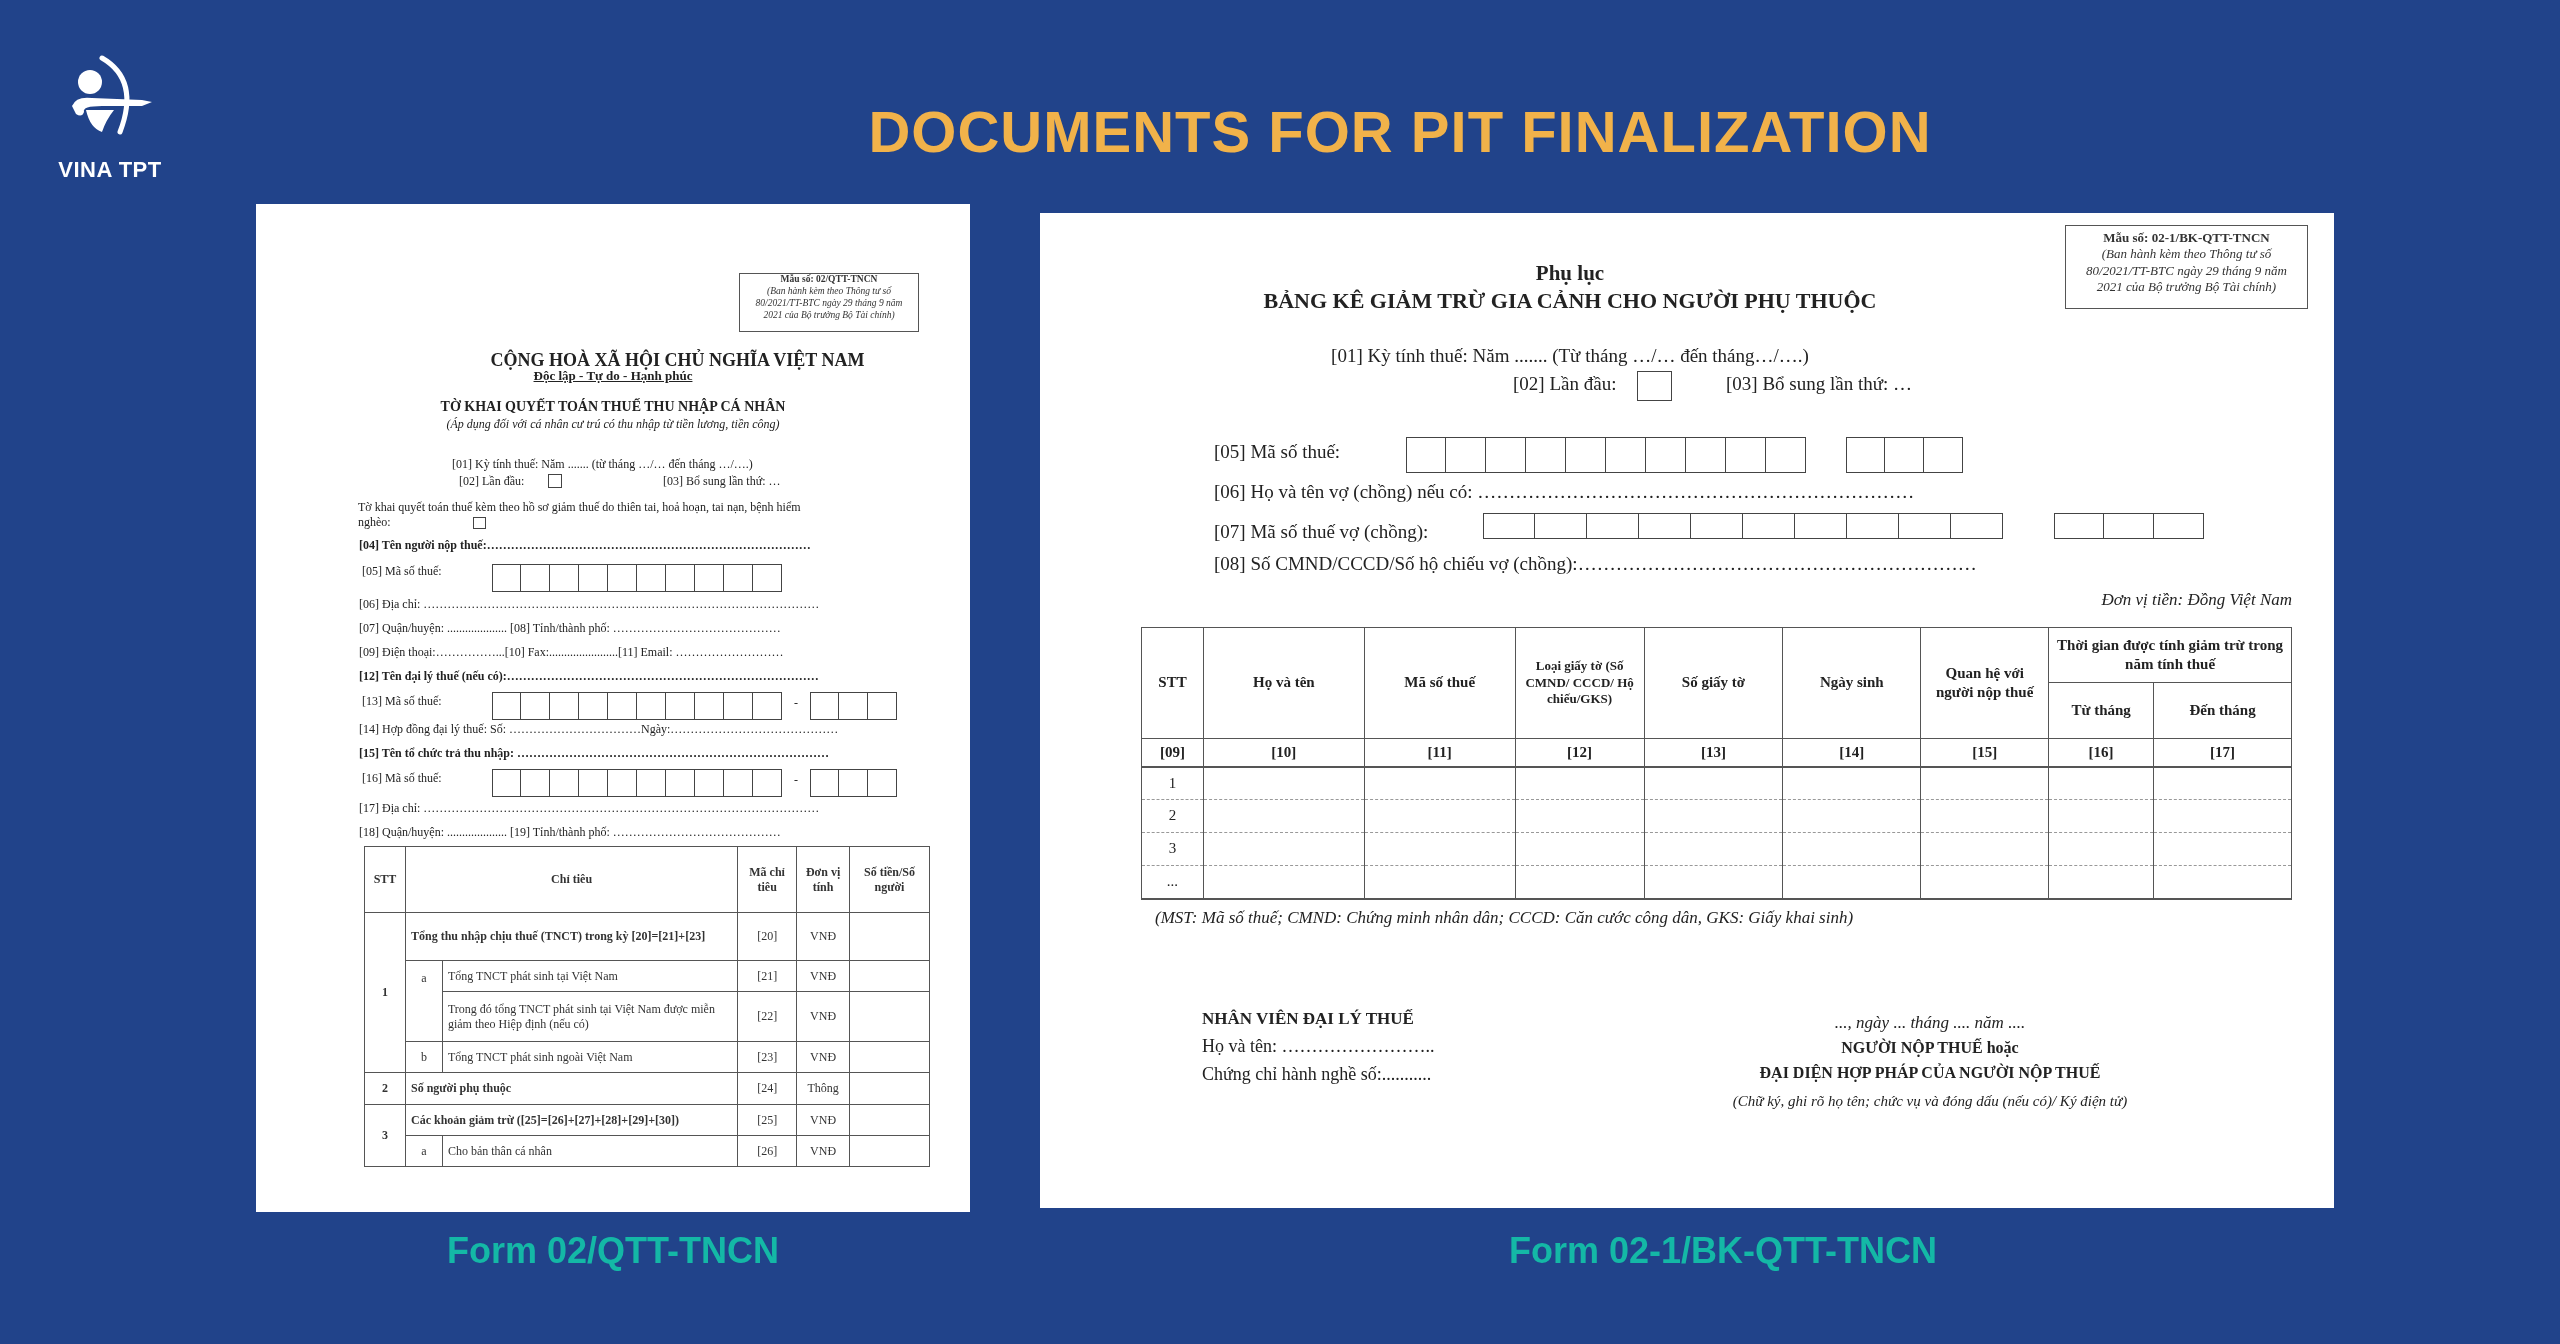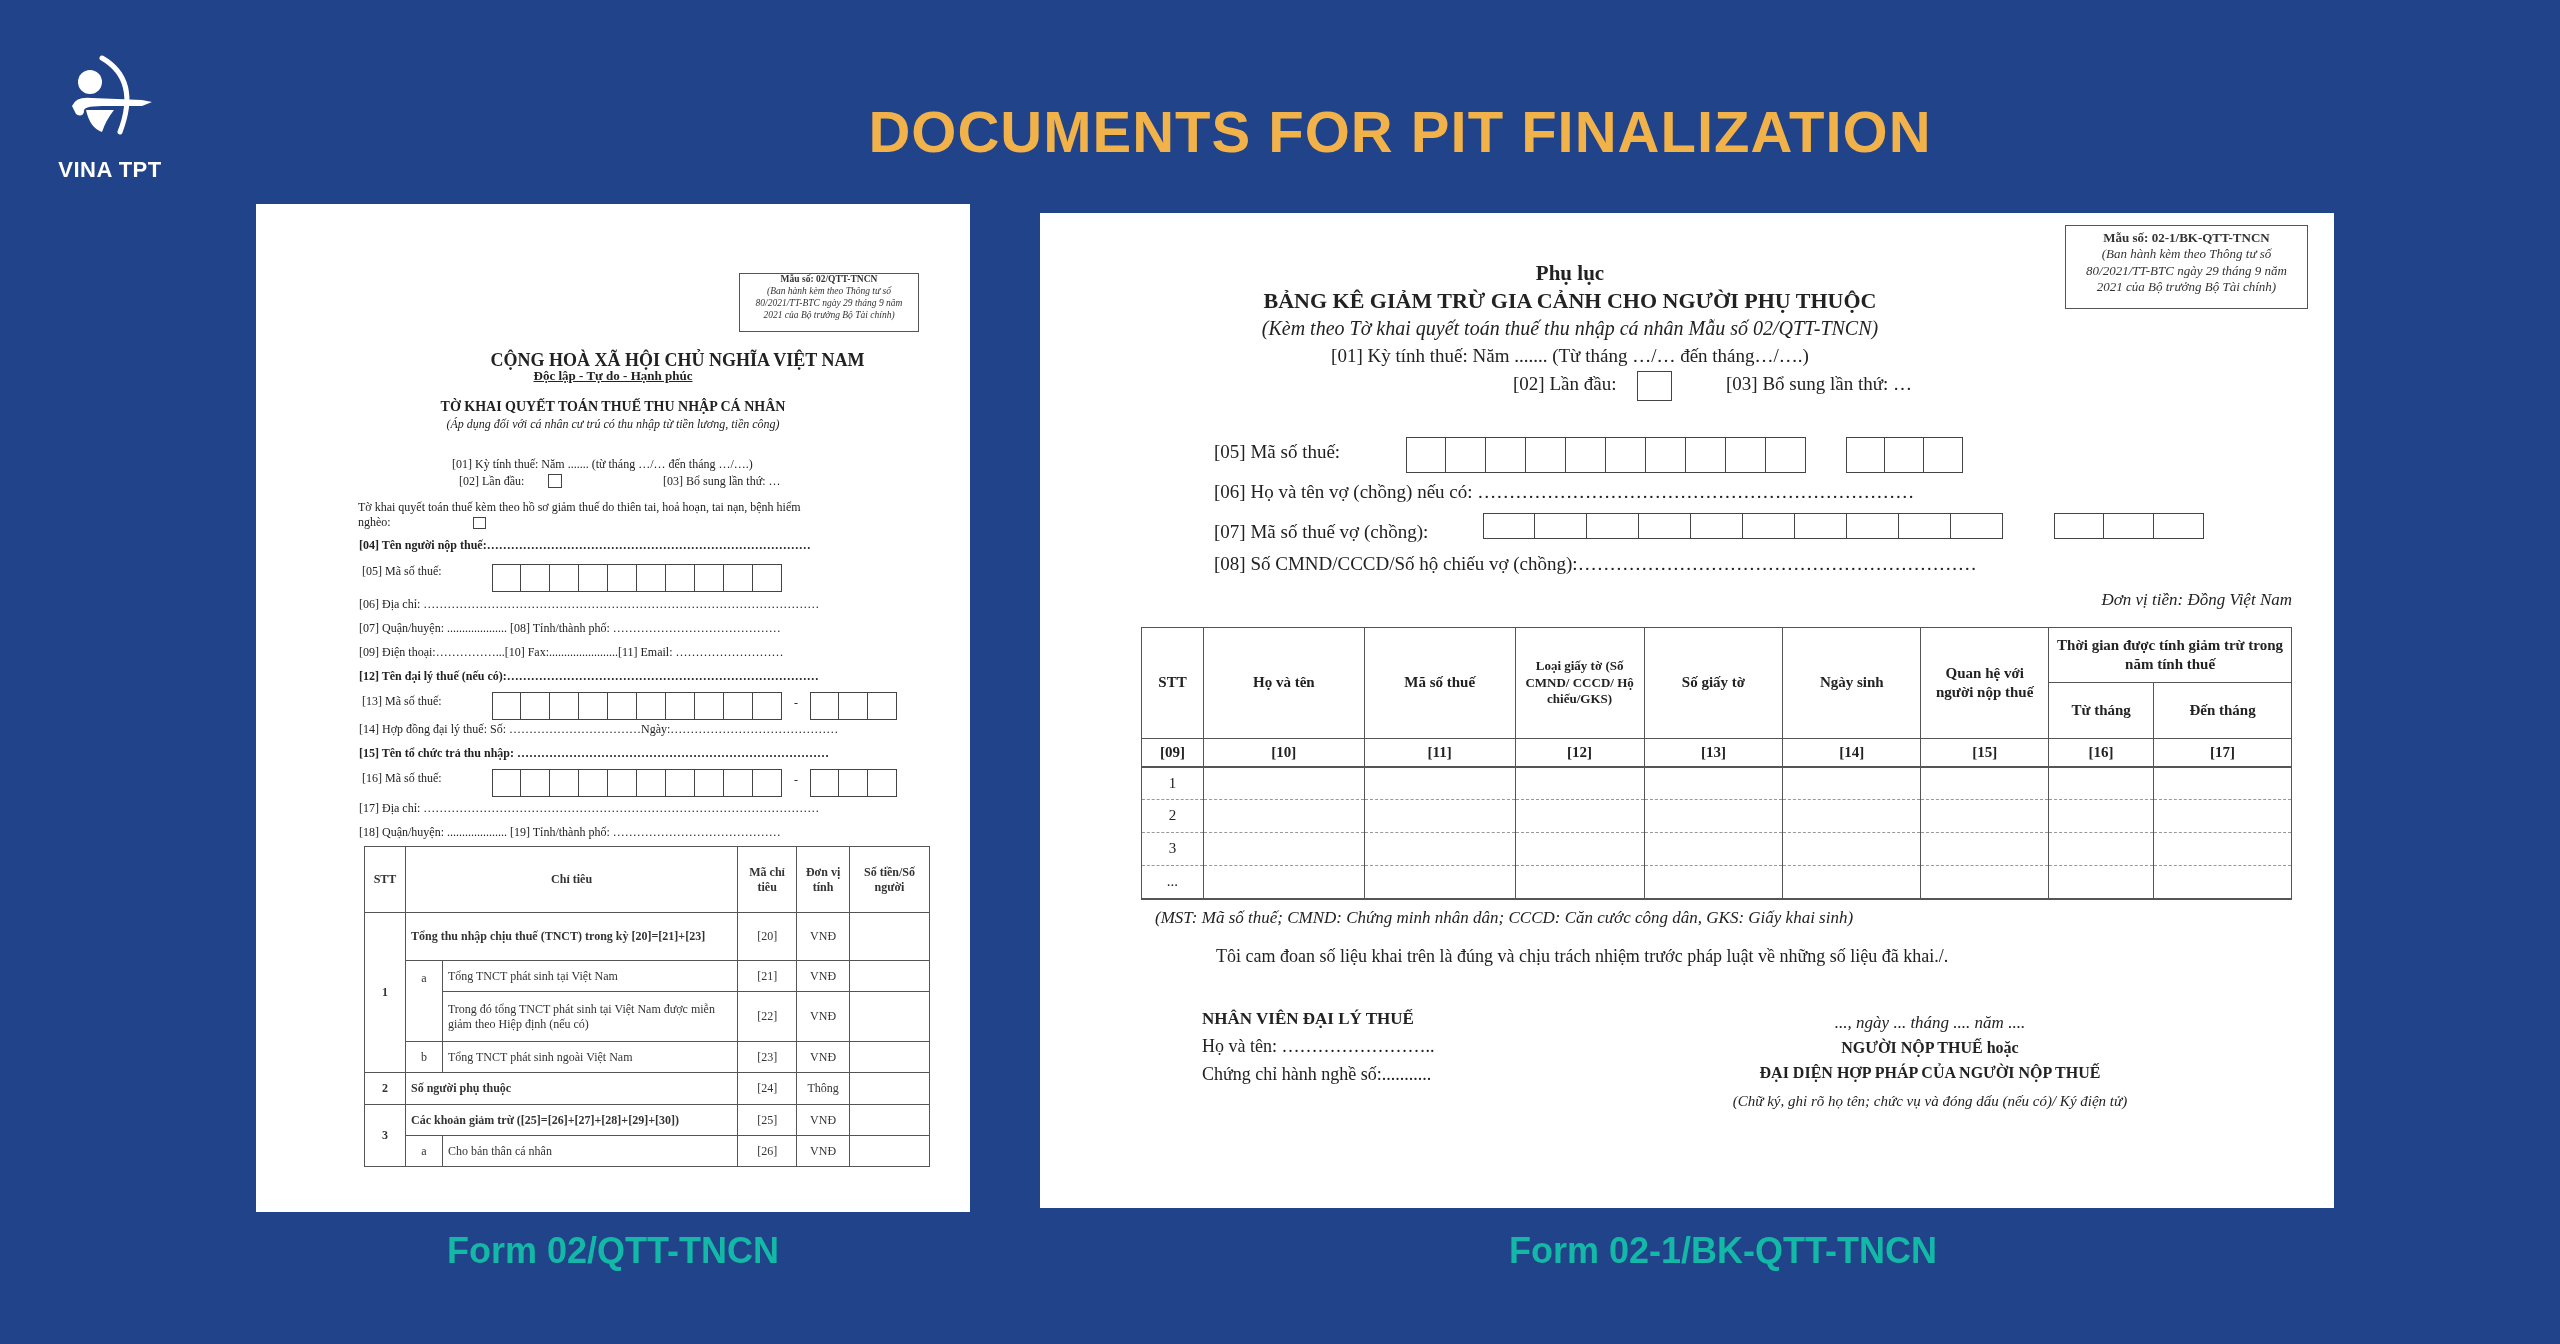--- a/index.html
+++ b/index.html
@@ -195,21 +195,20 @@
 
 <div class="doc doc-right">
   <div class="formbox" style="left:1025px;top:12px;width:243px;height:84px;font-size:13px;padding-top:4px;">
     <div class="b">Mẫu số: 02-1/BK-QTT-TNCN</div>
     <div class="i">(Ban hành kèm theo Thông tư số</div>
     <div class="i">80/2021/TT-BTC ngày 29 tháng 9 năm</div>
     <div class="i">2021 của Bộ trưởng Bộ Tài chính)</div>
   </div>
   <div class="abs b c" style="left:0;width:1060px;top:48px;font-size:21px;">Phụ lục</div>
   <div class="abs b c" style="left:0;width:1060px;top:75px;font-size:22px;">BẢNG KÊ GIẢM TRỪ GIA CẢNH CHO NGƯỜI PHỤ THUỘC</div>
-  <div class="abs i c" style="left:0;width:1060px;top:104px;font-size:20px;">(Kèm theo Tờ khai quyết toán thuế thu nhập cá nhân Mẫu số 02/QTT-TNCN)</div>
   <div class="abs c" style="left:0;width:1060px;top:132px;font-size:19px;">[01] Kỳ tính thuế: Năm ....... (Từ tháng …/… đến tháng…/….)</div>
   <div class="abs" style="left:473px;top:160px;font-size:19px;">[02] Lần đầu:</div>
   <div class="chk" style="left:597px;top:158px;width:35px;height:30px;"></div>
   <div class="abs" style="left:686px;top:160px;font-size:19px;">[03] Bổ sung lần thứ: …</div>
 
   <div class="abs" style="left:174px;top:228px;font-size:19px;">[05] Mã số thuế:</div>
   <div class="boxes" style="left:366px;top:224px;">
     <span style="width:40px;height:36px;"></span>
       <span style="width:40px;height:36px;"></span>
       <span style="width:40px;height:36px;"></span>
@@ -329,21 +328,20 @@
           <td></td>
           <td></td>
           <td></td>
           <td></td>
           <td></td>
         </tr>
     </tbody>
   </table>
 
   <div class="abs i" style="left:115px;top:695px;font-size:17px;">(MST: Mã số thuế; CMND: Chứng minh nhân dân; CCCD: Căn cước công dân, GKS: Giấy khai sinh)</div>
-  <div class="abs" style="left:176px;top:733px;font-size:18px;">Tôi cam đoan số liệu khai trên là đúng và chịu trách nhiệm trước pháp luật về những số liệu đã khai./.</div>
   <div class="abs b" style="left:162px;top:796px;font-size:17px;">NHÂN VIÊN ĐẠI LÝ THUẾ</div>
   <div class="abs" style="left:162px;top:823px;font-size:18px;">Họ và tên: ……………………..</div>
   <div class="abs" style="left:162px;top:851px;font-size:18px;">Chứng chỉ hành nghề số:...........</div>
   <div class="abs i c" style="left:640px;width:500px;top:800px;font-size:17px;">..., ngày ... tháng .... năm ....</div>
   <div class="abs b c" style="left:640px;width:500px;top:826px;font-size:16px;">NGƯỜI NỘP THUẾ hoặc</div>
   <div class="abs b c" style="left:640px;width:500px;top:851px;font-size:16px;">ĐẠI DIỆN HỢP PHÁP CỦA NGƯỜI NỘP THUẾ</div>
   <div class="abs i c" style="left:600px;width:580px;top:880px;font-size:15px;">(Chữ ký, ghi rõ họ tên; chức vụ và đóng dấu (nếu có)/ Ký điện tử)</div>
 </div>
 <div class="caption" style="left:1040px;width:1366px;top:1230px;">Form 02-1/BK-QTT-TNCN</div>
 

